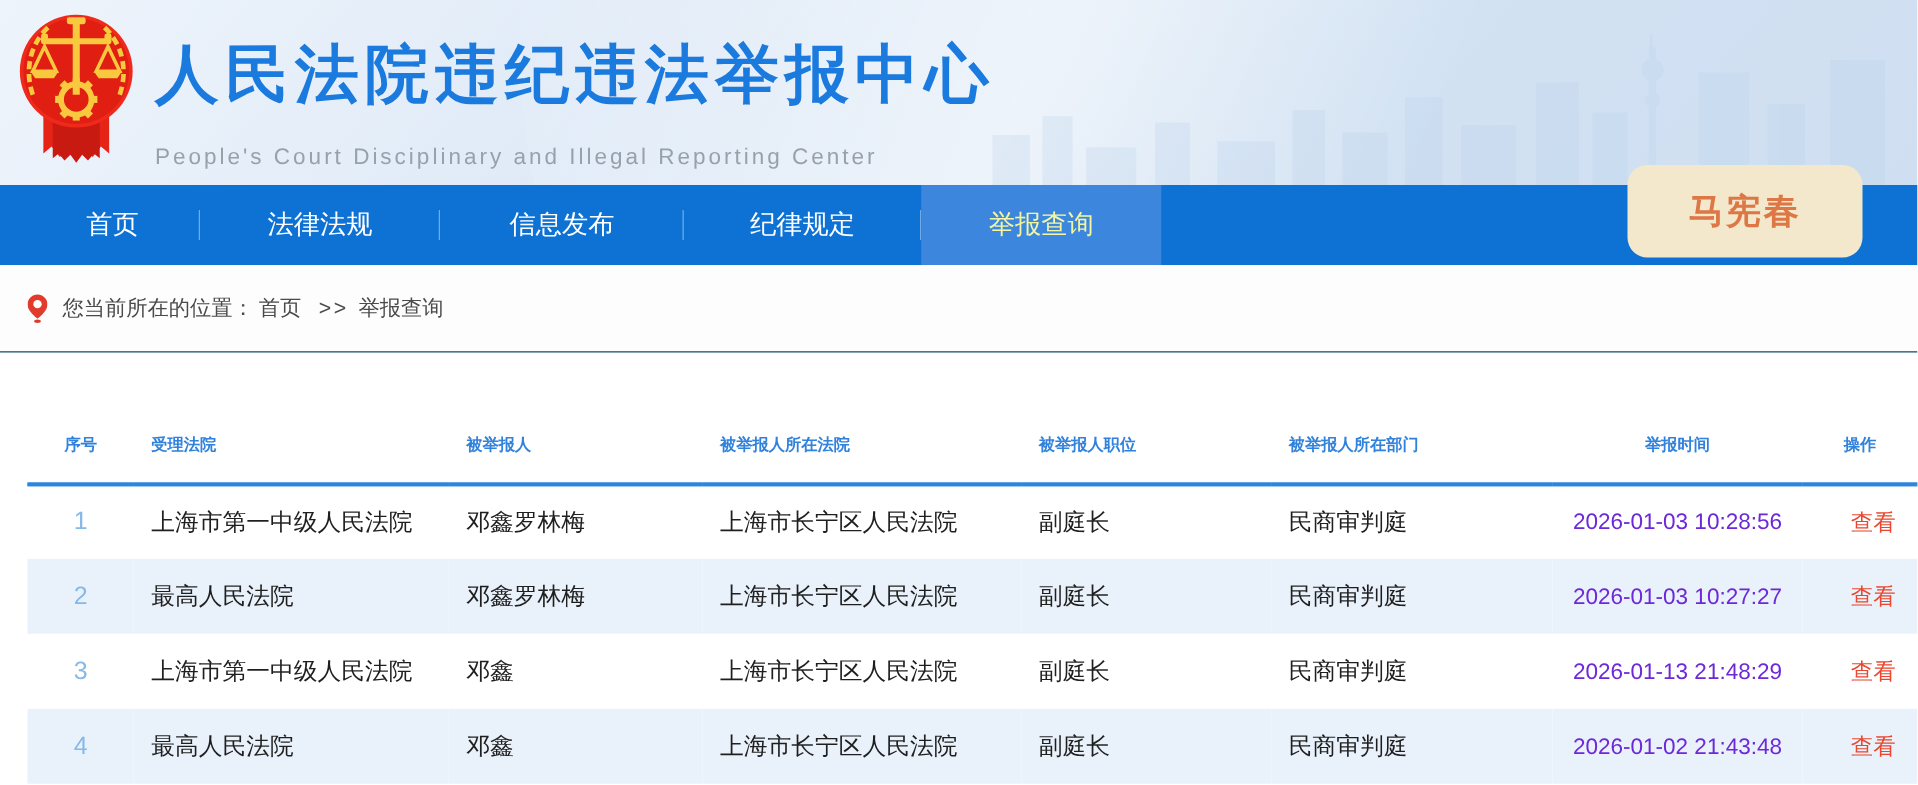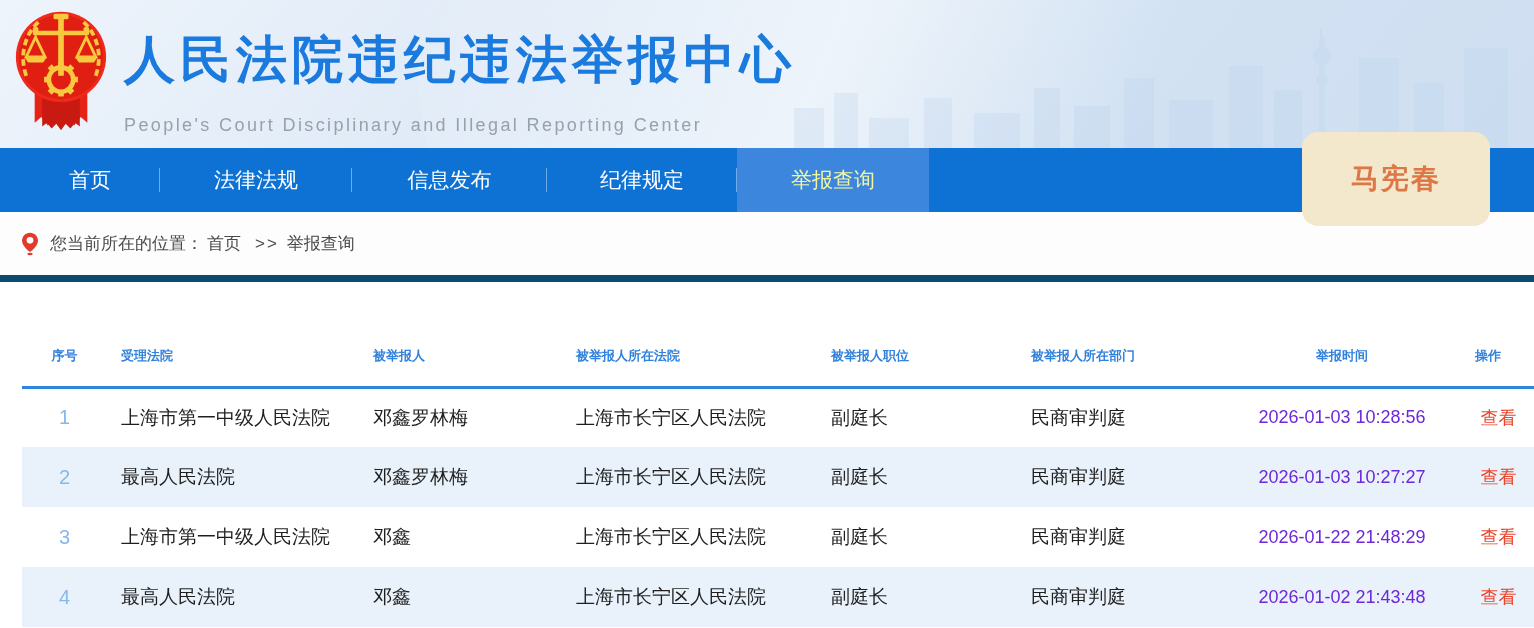--- a/index.html
+++ b/index.html
@@ -57,35 +57,35 @@
     width: 1px; height: 24px;
     background: rgba(190, 220, 248, .55);
   }
   .nav-item.active {
     background: var(--nav-active, #3c87dd);
     color: var(--nav-active-text, #f2f5a2);
   }
   .user-badge {
     position: absolute;
     right: 44px; top: -16px;
-    width: 188px; height: 94px;
+    width: 188px; height: 74px;
     background: var(--badge-bg, #f3e8cc);
     border-radius: 16px;
     display: flex; align-items: center; justify-content: center;
     color: var(--badge-text, #dd7745);
     font-size: 28px; font-weight: bold;
     z-index: 5; cursor: pointer;
     letter-spacing: 2px;
   }
 
   
   .breadcrumb-bar {
     height: 70px;
     background: #fdfdfe;
-    border-bottom: 7px solid #0c4a6e;
+    border-bottom: 1px solid #0c4a6e;
     display: flex; align-items: center;
     padding-left: 22px;
     font-size: 17px; color: #4a4a4a;
   }
   .breadcrumb-bar .pin { margin-right: 12px; display: flex; }
   .breadcrumb-bar span { white-space: nowrap; }
   .crumb-home { margin-left: 4px; cursor: pointer; }
   .crumb-sep { margin: 0 8px 0 14px; letter-spacing: 2px; }
 
   
@@ -270,21 +270,21 @@
           <td class="time c">2026-01-03 10:27:27</td>
           <td class="c"><a class="view-link">查看</a></td>
         </tr>
         <tr>
           <td class="num c">3</td>
           <td>上海市第一中级人民法院</td>
           <td>邓鑫</td>
           <td>上海市长宁区人民法院</td>
           <td>副庭长</td>
           <td>民商审判庭</td>
-          <td class="time c">2026-01-22 21:48:29</td>
+          <td class="time c">2026-01-13 21:48:29</td>
           <td class="c"><a class="view-link">查看</a></td>
         </tr>
         <tr>
           <td class="num c">4</td>
           <td>最高人民法院</td>
           <td>邓鑫</td>
           <td>上海市长宁区人民法院</td>
           <td>副庭长</td>
           <td>民商审判庭</td>
           <td class="time c">2026-01-02 21:43:48</td>

